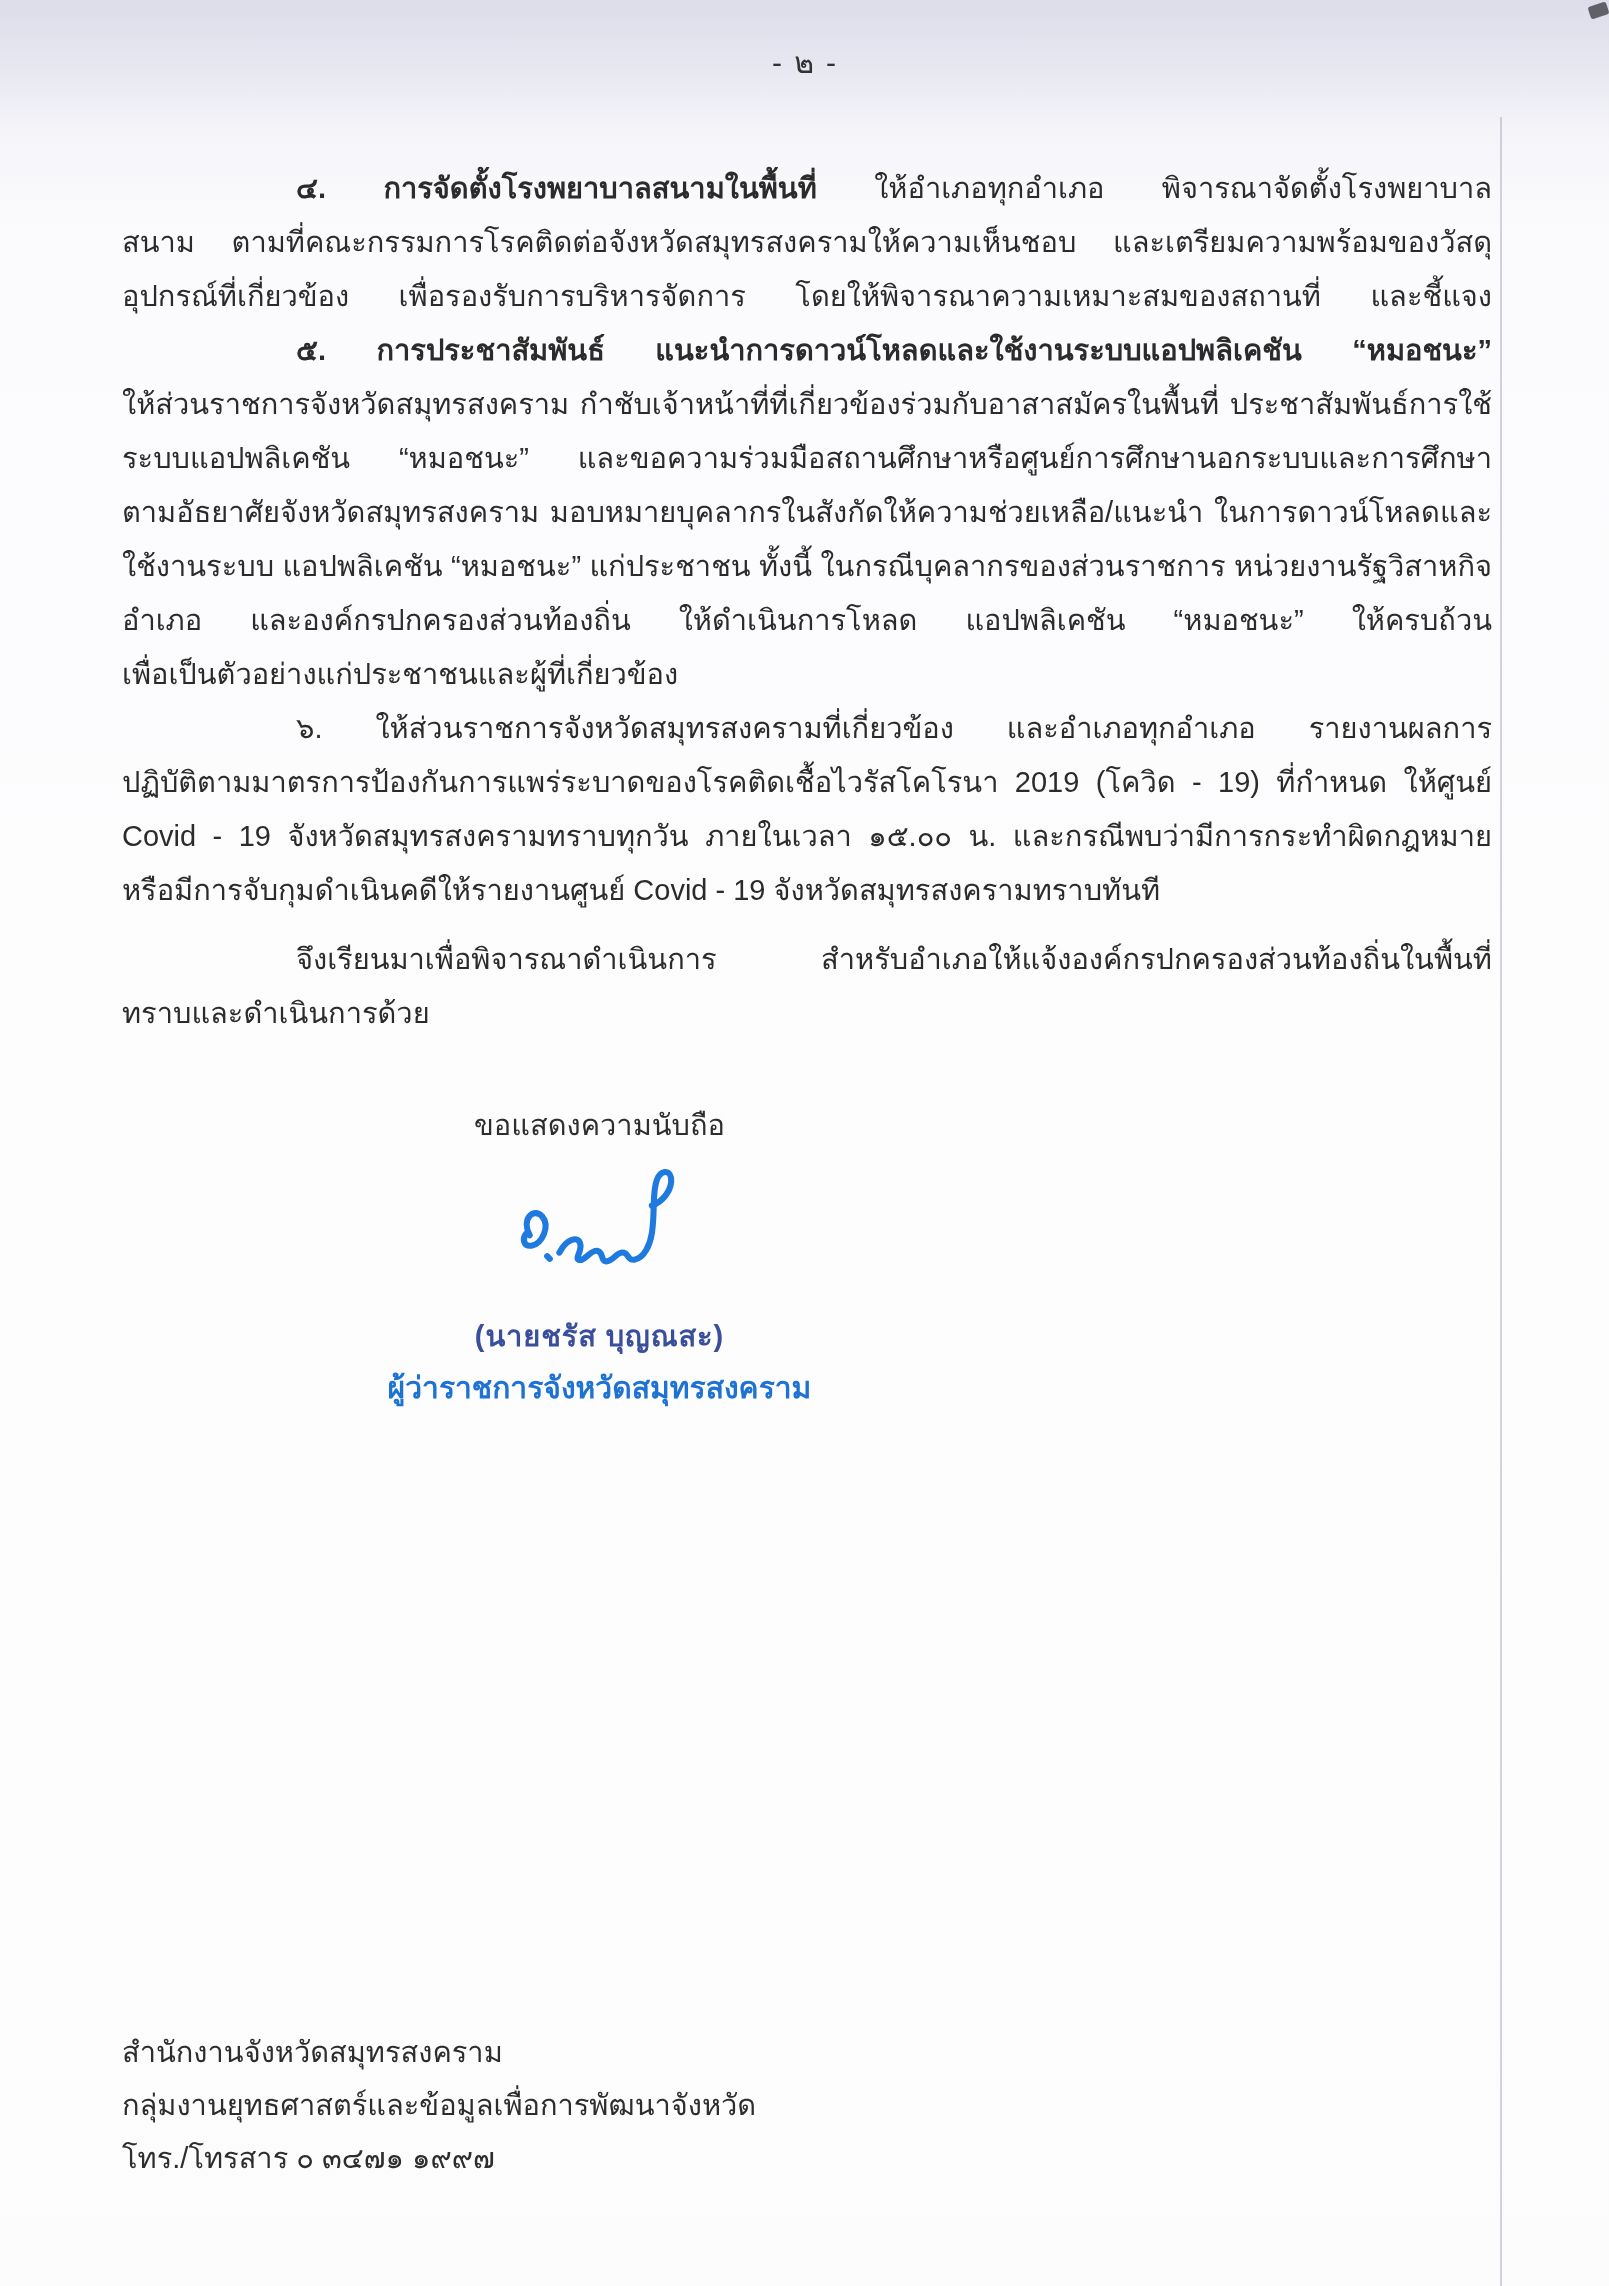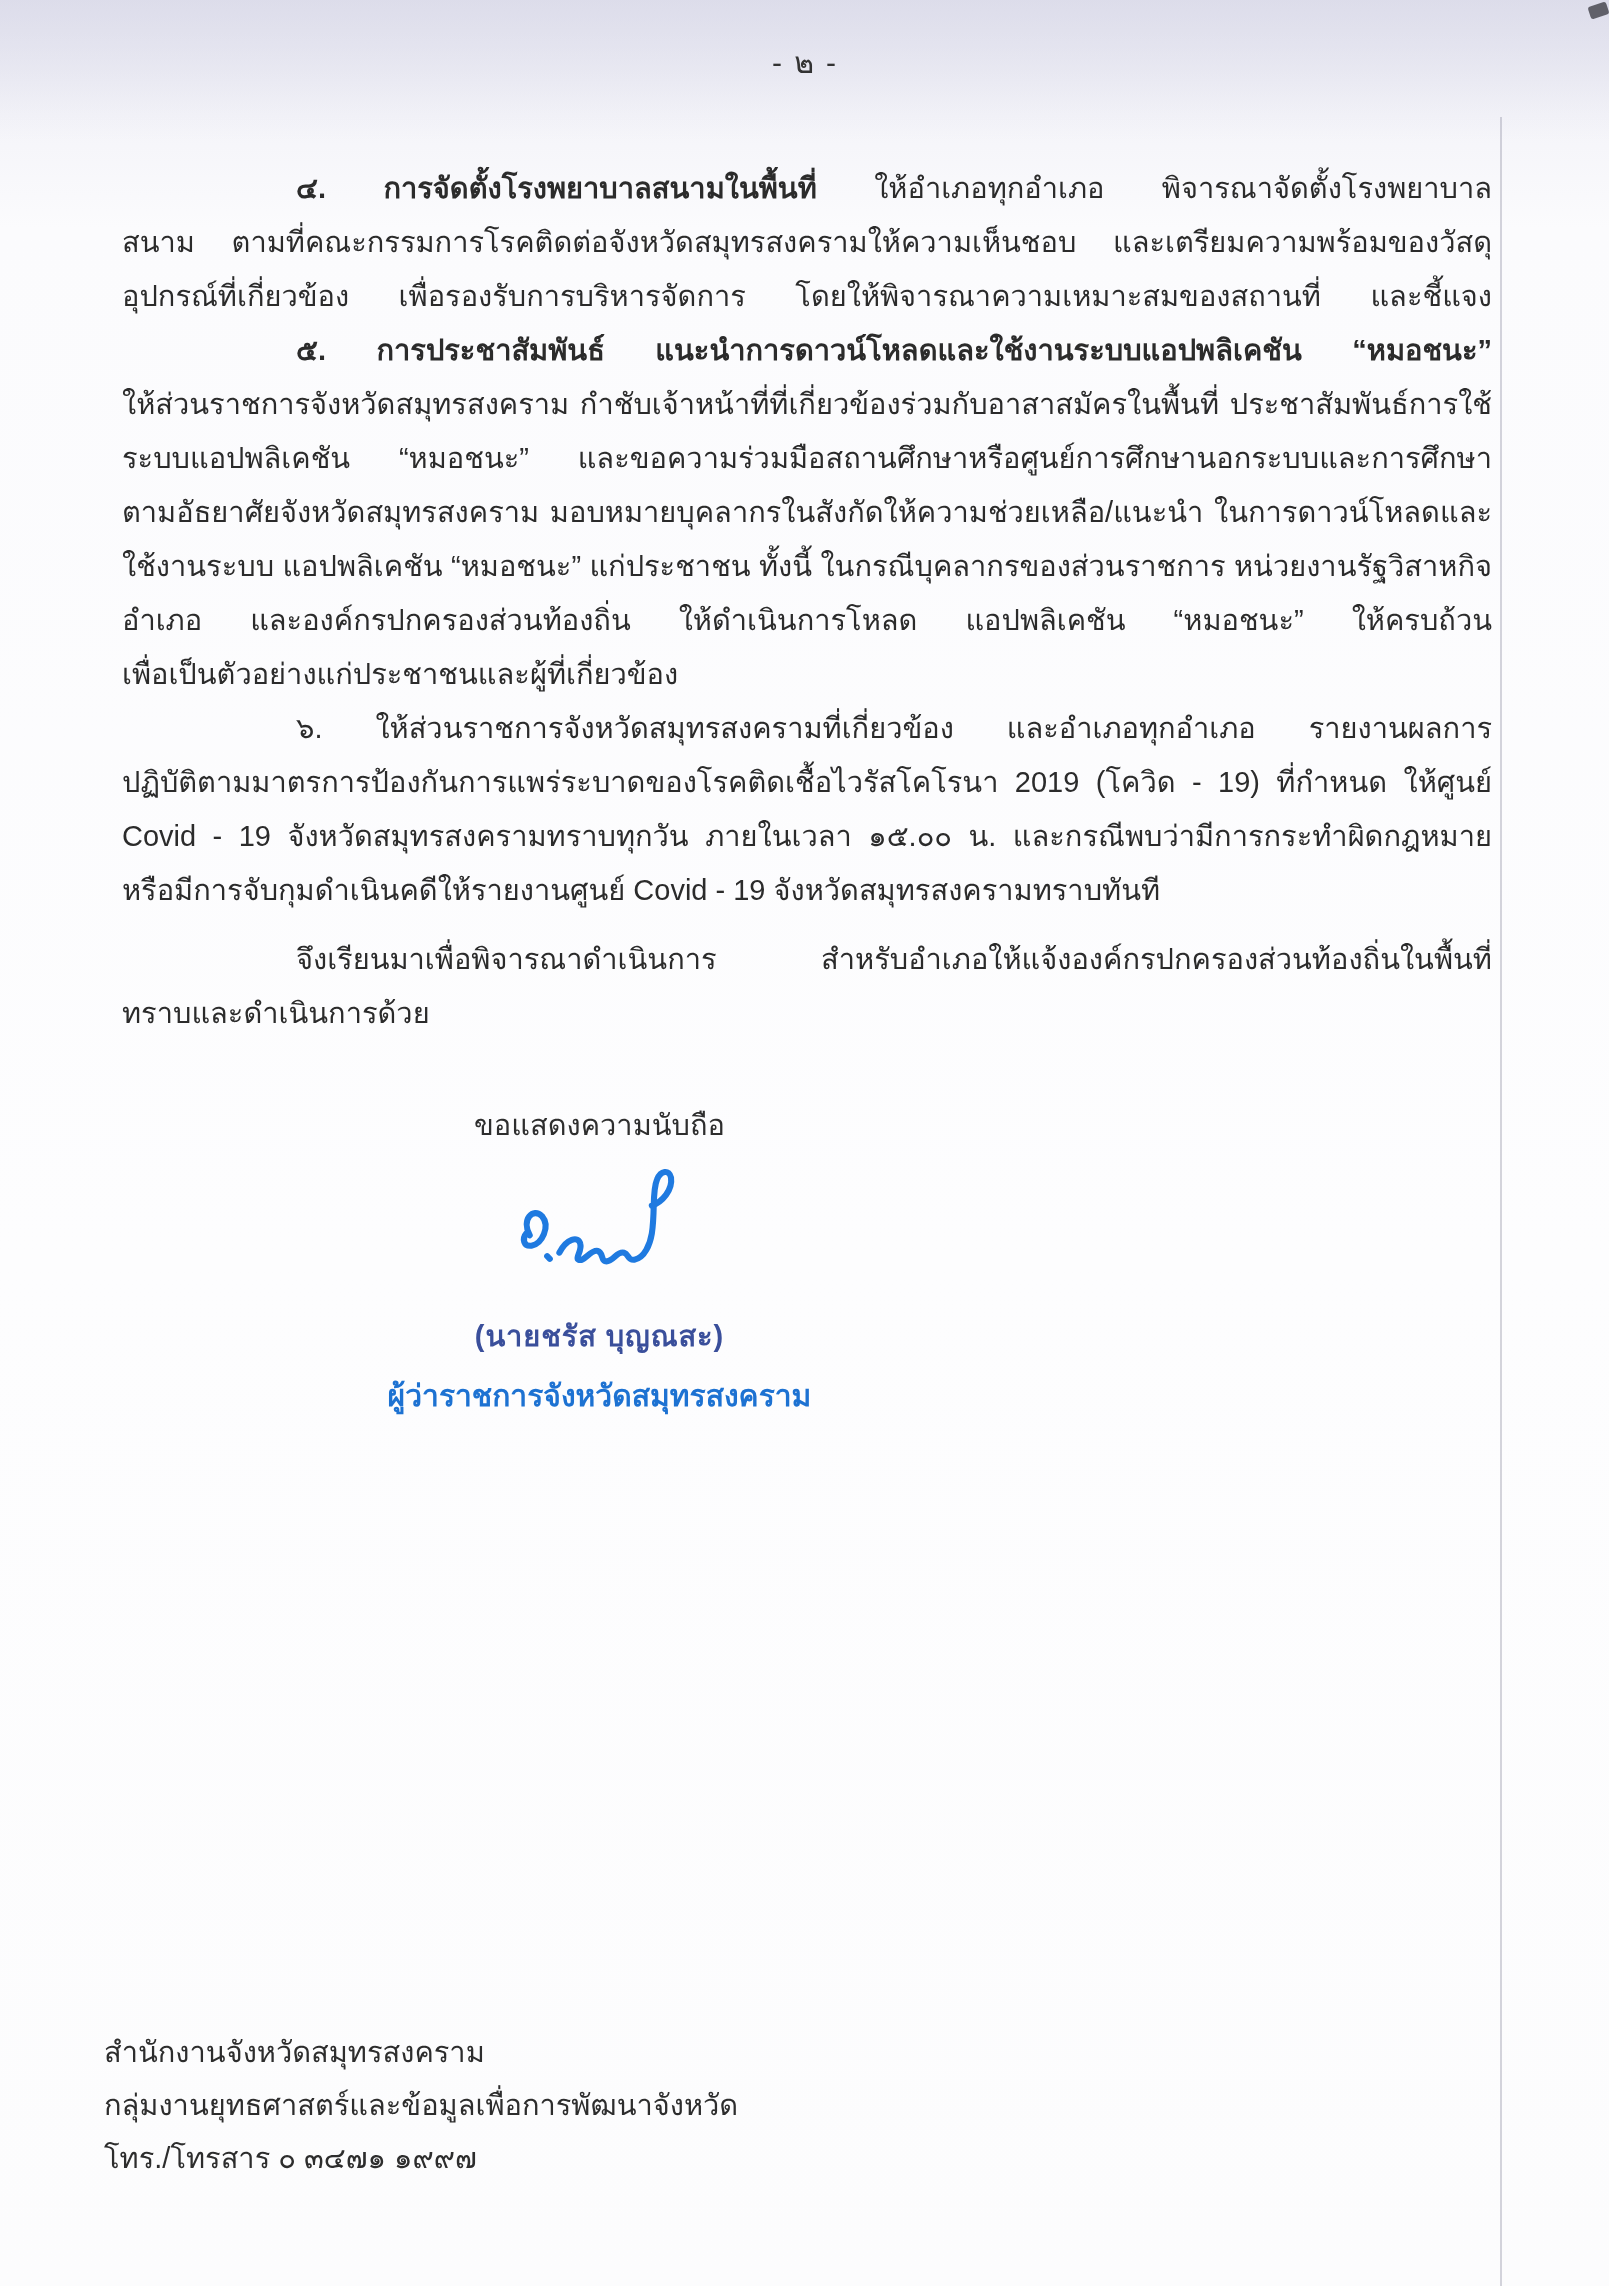--- a/index.html
+++ b/index.html
@@ -22,23 +22,23 @@
   .line.j{text-align:justify;text-align-last:justify;}
   .line.indent{padding-left:174px;}
   .line .b{font-weight:bold;}
   .closing-gap{margin-top:15px;}
   .closing-block{
     position:absolute;left:337px;top:1102px;width:525px;text-align:center;
   }
   .respect-line{font-size:29px;color:#2e2e2e;}
   .signature-wrap{margin-top:5.6px;height:159px;display:flex;align-items:center;justify-content:center;}
   .signatory-name{font-size:29px;font-weight:700;letter-spacing:0.9px;}
-  .signatory-title{font-size:30px;font-weight:700;margin-top:13px;}
+  .signatory-title{font-size:30px;font-weight:700;margin-top:5px;}
   .footer-block{
-    position:absolute;left:104px;top:2026px;
+    position:absolute;left:122px;top:2026px;
     font-size:29px;line-height:53px;color:#2d2d2d;
   }
   .page-edge-line{
     position:absolute;left:1500px;top:117px;width:1.9px;height:2169px;
     background:rgba(150,150,168,0.40);
   }
   .scan-corner-mark{
     position:absolute;right:1.9px;top:3.7px;width:19px;height:13px;
     background:#4a4a52;border-radius:2.8px;transform:rotate(-18deg);opacity:.85;
   }

